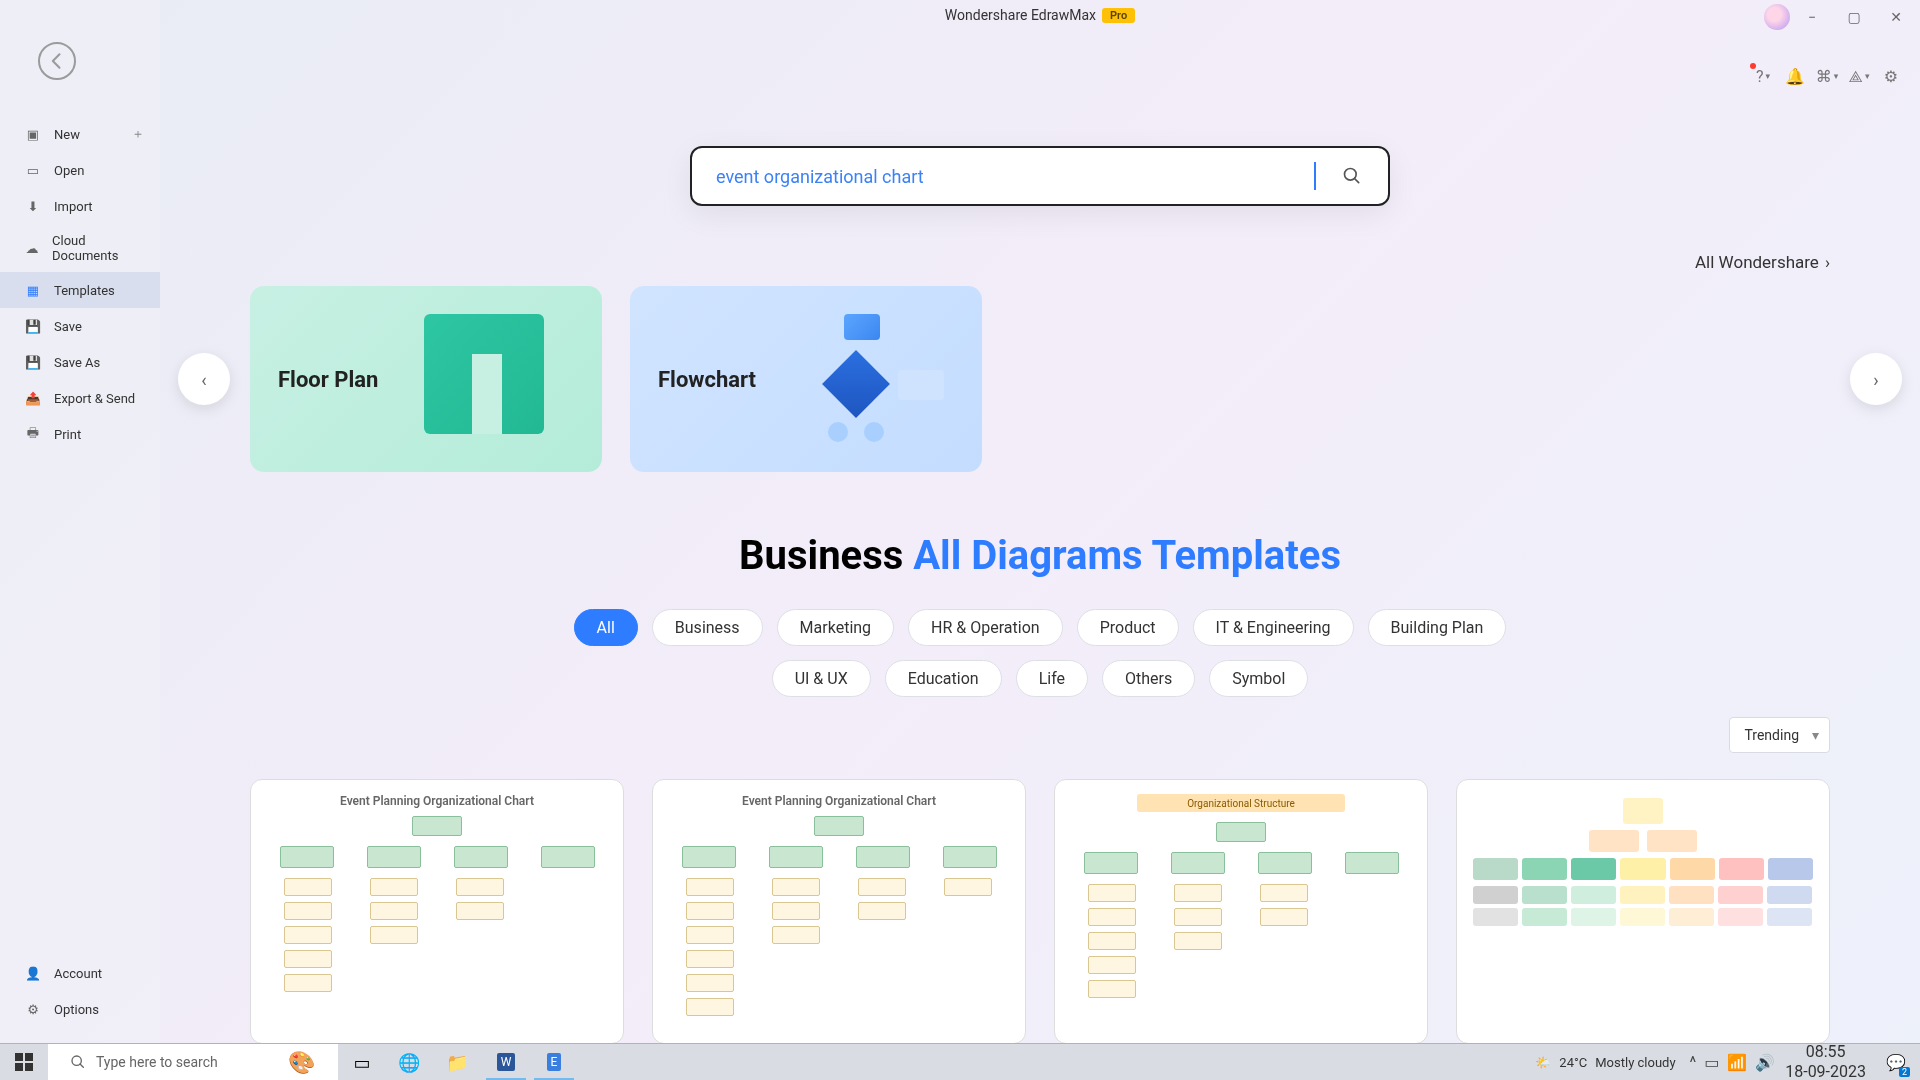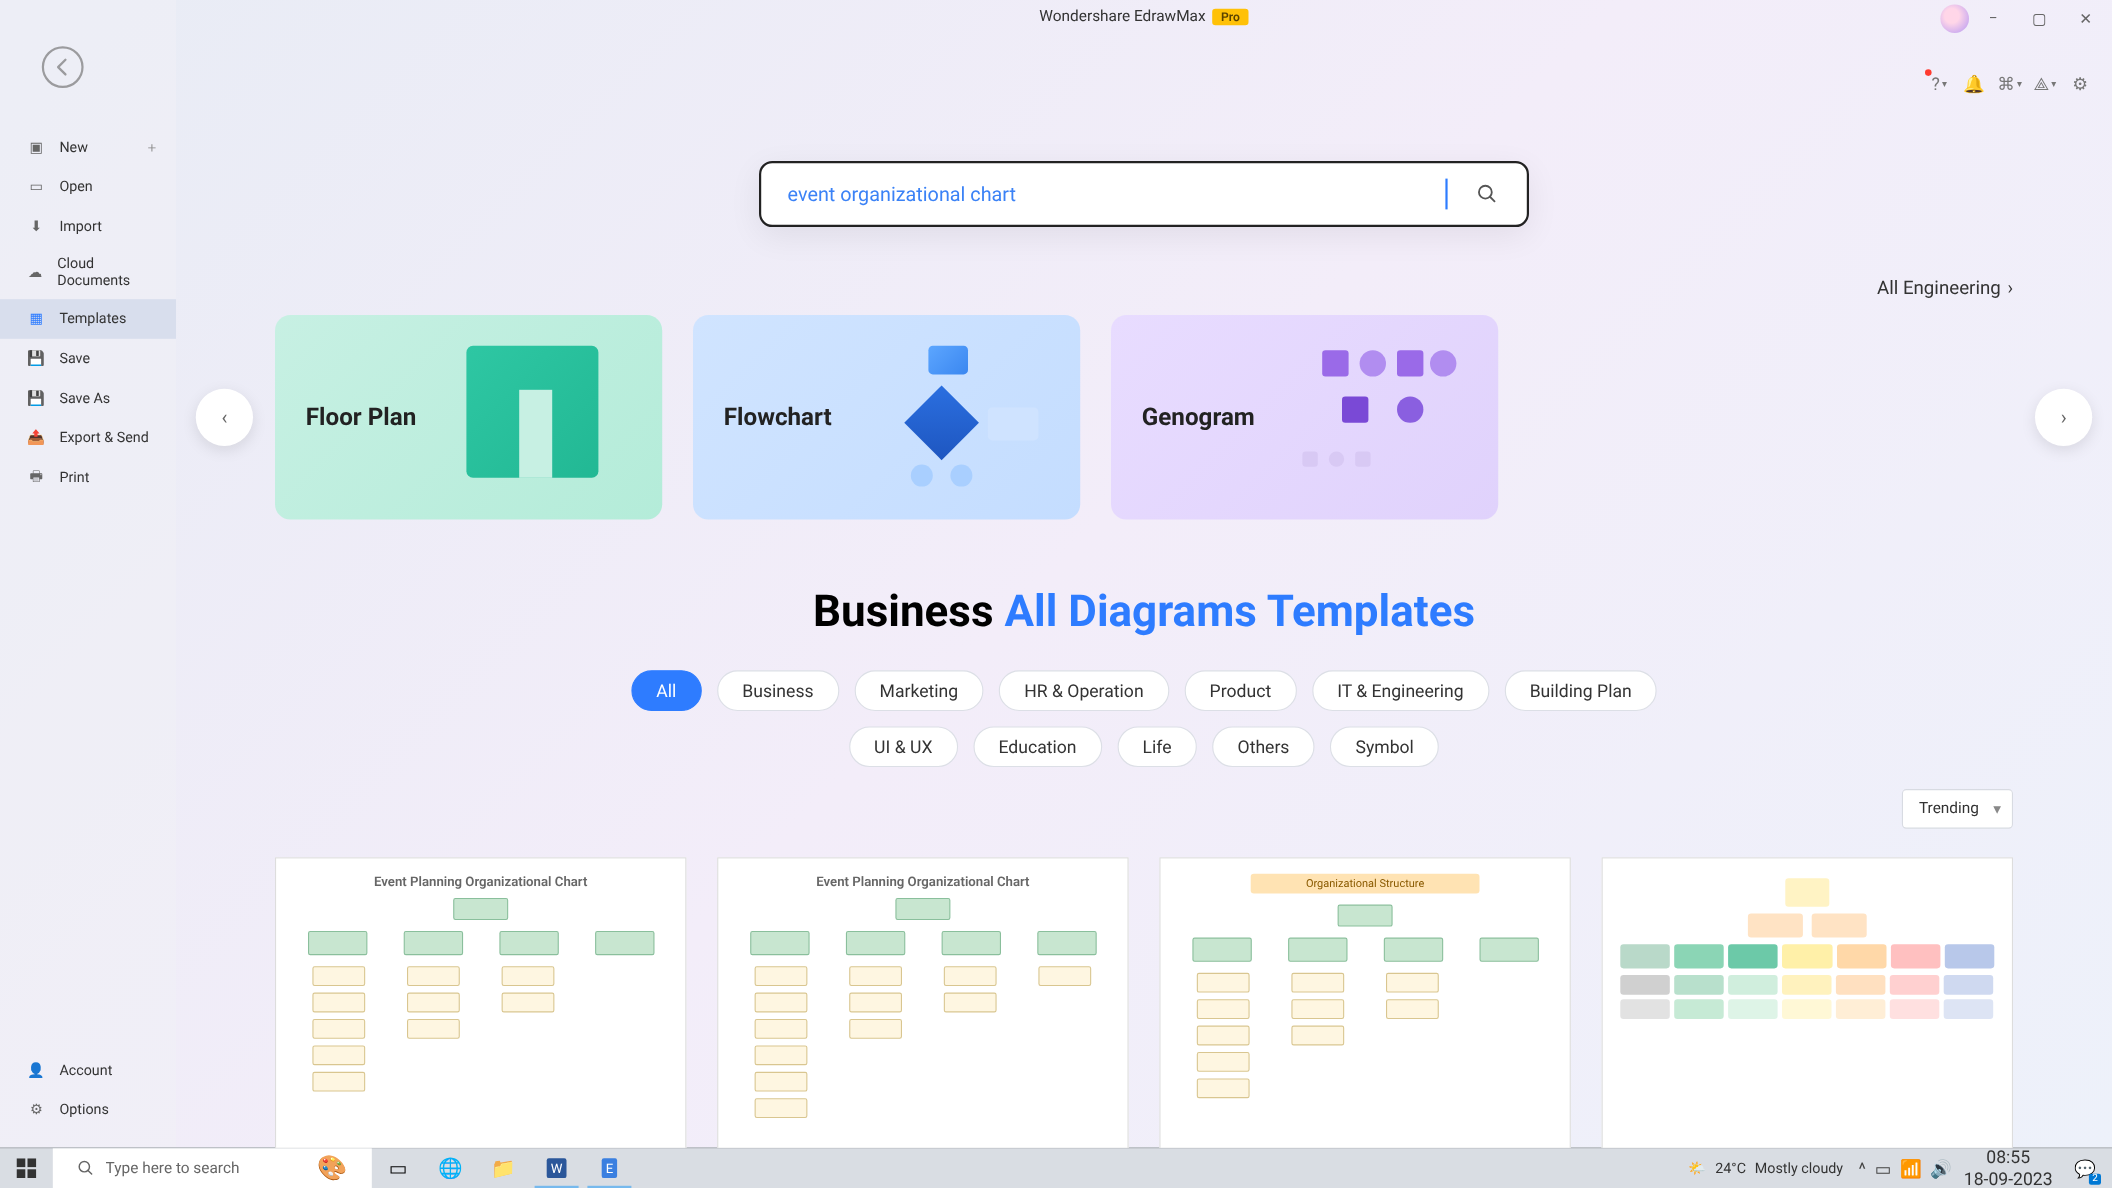--- a/index.html
+++ b/index.html
@@ -148,21 +148,21 @@
 .sort-sel::after { content: "▾"; position: absolute; right: 10px; color: #888; }
 
 .tpl-grid {
   display: flex; gap: 28px; padding: 26px 90px 60px;
 }
 .tpl {
   flex: 1; display: flex; flex-direction: column; gap: 12px;
   cursor: pointer;
 }
 .tpl-preview {
-  height: 265px; border: 1px solid #ddd; border-radius: 0; background: #fff;
+  height: 265px; border: 1px solid #ddd; border-radius: 12px; background: #fff;
   padding: 12px; overflow: hidden;
 }
 
 
 .oc-title { text-align: center; font-size: 12px; font-weight: 600; color: #666; margin: 2px 0 8px; }
 .oc-banner { background: #ffe3b3; height: 18px; border-radius: 3px; margin: 2px auto 10px; width: 60%; }
 .oc-root { width: 50px; height: 20px; background: #c8e6d0; border: 1px solid #8abf9c; margin: 0 auto 10px; border-radius: 2px; }
 .oc-row { display: flex; justify-content: space-around; margin-bottom: 10px; }
 .oc-box { width: 54px; height: 22px; background: #c8e6d0; border: 1px solid #8abf9c; border-radius: 2px; font-size: 7px; display: flex; align-items: center; justify-content: center; color: #3a6b4d; }
 .oc-col { display: flex; flex-direction: column; gap: 6px; align-items: center; }
@@ -311,21 +311,21 @@
         <div class="cursor-blink"></div>
         <div class="search-icon-btn">
           <svg viewBox="0 0 24 24" width="20" height="20">
               <circle cx="10" cy="10" r="7" fill="none" stroke="#555" stroke-width="2"></circle>
               <path d="M15 15l5 5" stroke="#555" stroke-width="2" stroke-linecap="round"></path>
             </svg>
         </div>
       </div>
 
       <div class="allcoll">
-        <span>All Engineering</span>
+        <span>All Wondershare</span>
         <span>›</span>
       </div>
 
       <div class="carousel">
         <div class="car-btn left">‹</div>
         <div class="car-btn right">›</div>
 
 
         <div class="catcard cc2">
           <div class="label">Floor  Plan</div>
@@ -338,34 +338,20 @@
           <div class="label">Flowchart</div>
           <div class="thumb flow-thumb">
             <div class="fbox" style="top:0;left:40px;width:36px;height:26px"></div>
             <div class="fdia" style="top:46px;left:28px"></div>
             <div class="fbox" style="top:56px;left:94px;width:46px;height:30px;background:#cfe3ff"></div>
             <div class="fc" style="top:108px;left:24px"></div>
             <div class="fc" style="top:108px;left:60px"></div>
           </div>
         </div>
 
-        <div class="catcard cc4">
-          <div class="label">Genogram</div>
-          <div class="thumb gen-thumb">
-            <div class="gbox" style="top:4px;left:18px"></div>
-            <div class="gcir" style="top:4px;left:52px"></div>
-            <div class="gbox" style="top:4px;left:86px"></div>
-            <div class="gcir" style="top:4px;left:116px"></div>
-            <div class="gbox" style="top:46px;left:36px;background:#7a49d6"></div>
-            <div class="gcir" style="top:46px;left:86px;background:#8a5fe0"></div>
-            <div class="gbox" style="top:96px;left:0;width:14px;height:14px;background:#d8c9f4"></div>
-            <div class="gcir" style="top:96px;left:24px;width:14px;height:14px;background:#d8c9f4"></div>
-            <div class="gbox" style="top:96px;left:48px;width:14px;height:14px;background:#d8c9f4"></div>
-          </div>
-        </div>
       </div>
 
       <div class="explore-heading">
         <span>Business </span><span class="blue">All Diagrams Templates</span>
       </div>
 
       <div class="tagrow">
         <div class="tag active">All</div>
         <div class="tag">Business</div>
         <div class="tag">Marketing</div>

